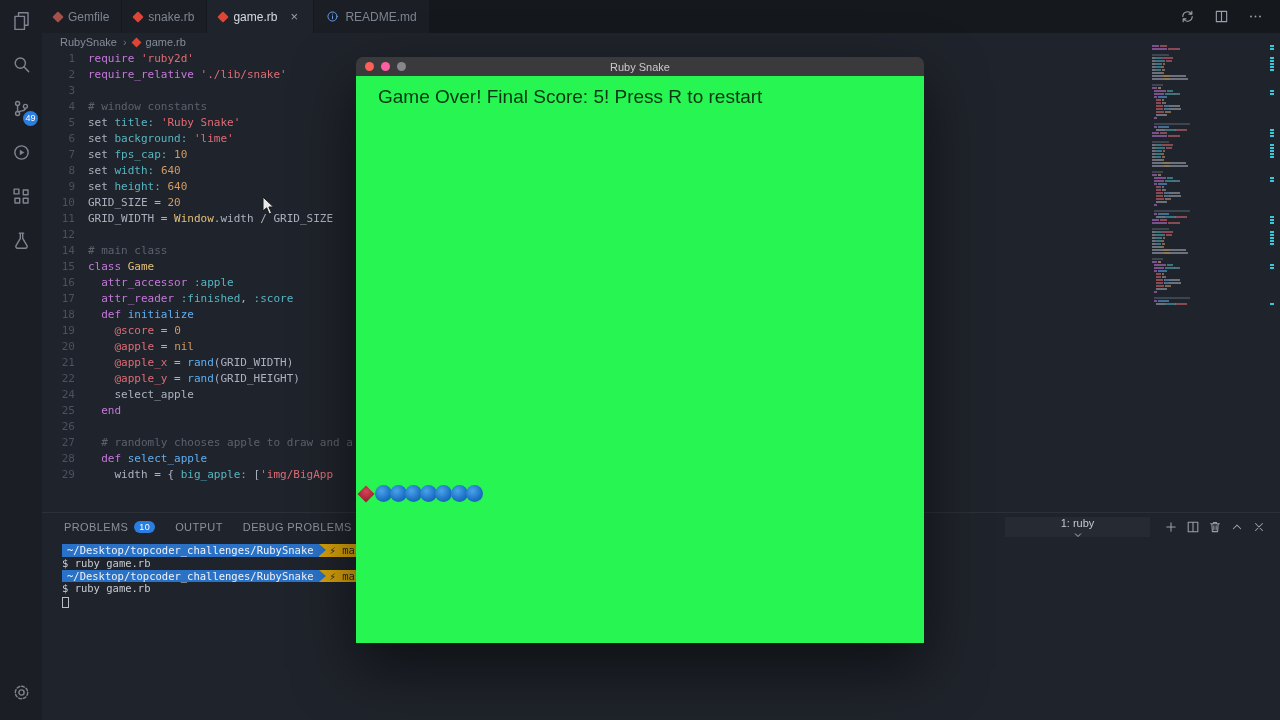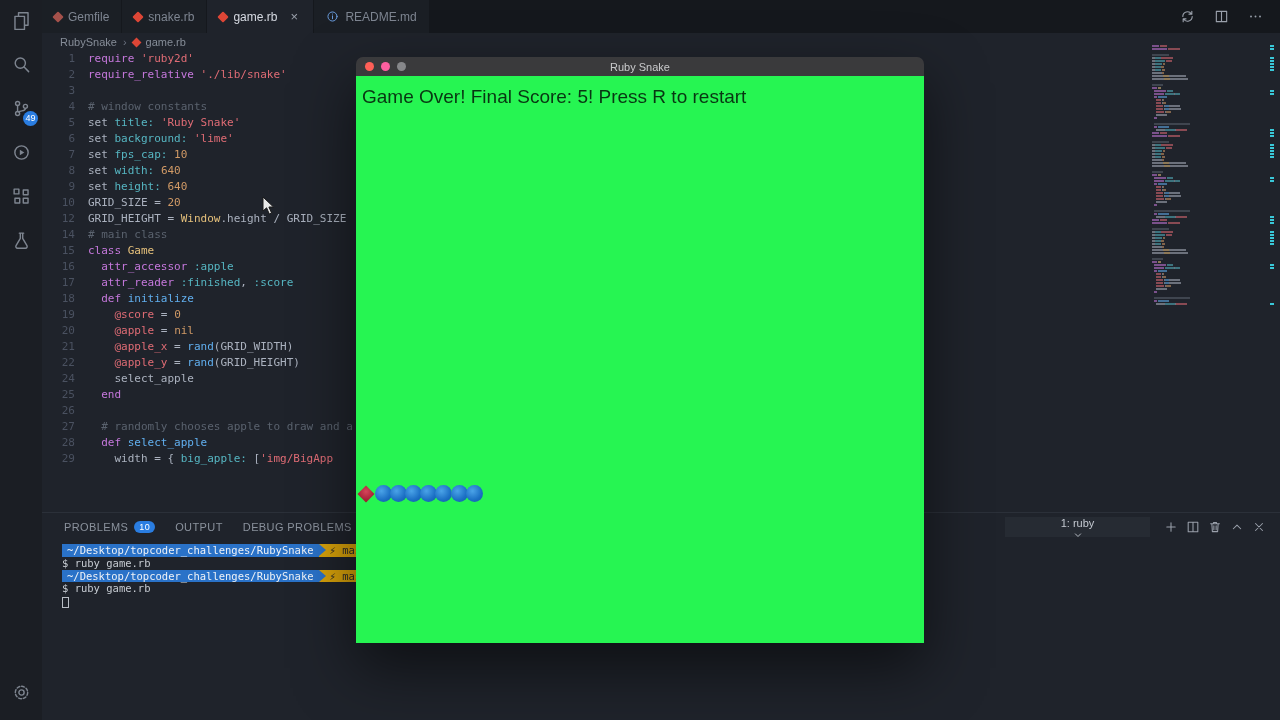--- a/index.html
+++ b/index.html
@@ -89,21 +89,21 @@
   .game-window { position:absolute; left:356px; top:57px; width:568px; height:586px; z-index:40;
                  border-radius:7px 7px 0 0; box-shadow:0 25px 60px rgba(0,0,0,.55); overflow:hidden; }
   .game-titlebar { height:19px; background:#3a3a3c; display:flex; align-items:center; justify-content:center;
                    color:#c9cacc; font-size:11px; position:relative; }
   .traffic { position:absolute; left:9px; top:5px; display:flex; gap:7px; }
   .tl { width:9px; height:9px; border-radius:50%; display:inline-block; }
   .tl-close { background:#fe5f57; }
   .tl-minimize { background:#fd5fa0; }
   .tl-zoom { background:#86878a; }
   .game-content { position:absolute; top:19px; left:0; right:0; bottom:0; background:#26f552; }
-  .game-msg { position:absolute; left:6px; top:10px; font-size:19px; color:rgba(0,0,0,.78); }
+  .game-msg { position:absolute; left:22px; top:10px; font-size:19px; color:rgba(0,0,0,.78); }
   .snake-seg { position:absolute; top:409px; width:17px; height:17px; border-radius:50%;
                background:radial-gradient(circle at 38% 35%, #4aa3e8 0%, #1b6fc4 60%, #145a9e 100%); }
   .apple { position:absolute; left:4px; top:412px; width:12px; height:12px; transform:rotate(45deg);
            background:radial-gradient(circle at 35% 35%, #d6455a, #97172c); }
 
   
   .cursor { position:absolute; left:262px; top:196px; width:14px; height:20px; z-index:100; }
 </style>
 </head>
 <body>
@@ -220,21 +220,22 @@
         <div class="code-row"><span class="gutter">1</span><span class="code-text"><span class="s-kw">require</span><span class="s-pl"> </span><span class="s-str">'ruby2d'</span></span></div>
         <div class="code-row"><span class="gutter">2</span><span class="code-text"><span class="s-kw">require_relative</span><span class="s-pl"> </span><span class="s-str">'./lib/snake'</span></span></div>
         <div class="code-row"><span class="gutter">3</span><span class="code-text"></span></div>
         <div class="code-row"><span class="gutter">4</span><span class="code-text"><span class="s-cm"># window constants</span></span></div>
         <div class="code-row"><span class="gutter">5</span><span class="code-text"><span class="s-pl">set </span><span class="s-sym">title:</span><span class="s-pl"> </span><span class="s-str">'Ruby Snake'</span></span></div>
         <div class="code-row"><span class="gutter">6</span><span class="code-text"><span class="s-pl">set </span><span class="s-sym">background:</span><span class="s-pl"> </span><span class="s-str">'lime'</span></span></div>
         <div class="code-row"><span class="gutter">7</span><span class="code-text"><span class="s-pl">set </span><span class="s-sym">fps_cap:</span><span class="s-pl"> </span><span class="s-num">10</span></span></div>
         <div class="code-row"><span class="gutter">8</span><span class="code-text"><span class="s-pl">set </span><span class="s-sym">width:</span><span class="s-pl"> </span><span class="s-num">640</span></span></div>
         <div class="code-row"><span class="gutter">9</span><span class="code-text"><span class="s-pl">set </span><span class="s-sym">height:</span><span class="s-pl"> </span><span class="s-num">640</span></span></div>
         <div class="code-row"><span class="gutter">10</span><span class="code-text"><span class="s-pl">GRID_SIZE = </span><span class="s-num">20</span></span></div>
-        <div class="code-row"><span class="gutter">12</span><span class="code-text"><span class="s-pl">GRID_HEIGHT = </span><span class="s-type">Window</span><span class="s-pl">.height / GRID_SIZE</span></span></div>
+        <div class="code-row"><span class="gutter">11</span><span class="code-text"><span class="s-pl">GRID_WIDTH = </span><span class="s-type">Window</span><span class="s-pl">.width / GRID_SIZE</span></span></div>
+        <div class="code-row"><span class="gutter">12</span></div>
         <div class="code-row"><span class="gutter">14</span><span class="code-text"><span class="s-cm"># main class</span></span></div>
         <div class="code-row"><span class="gutter">15</span><span class="code-text"><span class="s-kw">class</span><span class="s-pl"> </span><span class="s-type">Game</span></span></div>
         <div class="code-row"><span class="gutter">16</span><span class="code-text"><span class="s-pl">  </span><span class="s-kw">attr_accessor</span><span class="s-pl"> </span><span class="s-sym">:apple</span></span></div>
         <div class="code-row"><span class="gutter">17</span><span class="code-text"><span class="s-pl">  </span><span class="s-kw">attr_reader</span><span class="s-pl"> </span><span class="s-sym">:finished</span><span class="s-pl">, </span><span class="s-sym">:score</span></span></div>
         <div class="code-row"><span class="gutter">18</span><span class="code-text"><span class="s-pl">  </span><span class="s-kw">def</span><span class="s-pl"> </span><span class="s-fn">initialize</span></span></div>
         <div class="code-row"><span class="gutter">19</span><span class="code-text"><span class="s-pl">    </span><span class="s-var">@score</span><span class="s-pl"> = </span><span class="s-num">0</span></span></div>
         <div class="code-row"><span class="gutter">20</span><span class="code-text"><span class="s-pl">    </span><span class="s-var">@apple</span><span class="s-pl"> = </span><span class="s-num">nil</span></span></div>
         <div class="code-row"><span class="gutter">21</span><span class="code-text"><span class="s-pl">    </span><span class="s-var">@apple_x</span><span class="s-pl"> = </span><span class="s-fn">rand</span><span class="s-pl">(GRID_WIDTH)</span></span></div>
         <div class="code-row"><span class="gutter">22</span><span class="code-text"><span class="s-pl">    </span><span class="s-var">@apple_y</span><span class="s-pl"> = </span><span class="s-fn">rand</span><span class="s-pl">(GRID_HEIGHT)</span></span></div>
         <div class="code-row"><span class="gutter">24</span><span class="code-text"><span class="s-pl">    select_apple</span></span></div>

